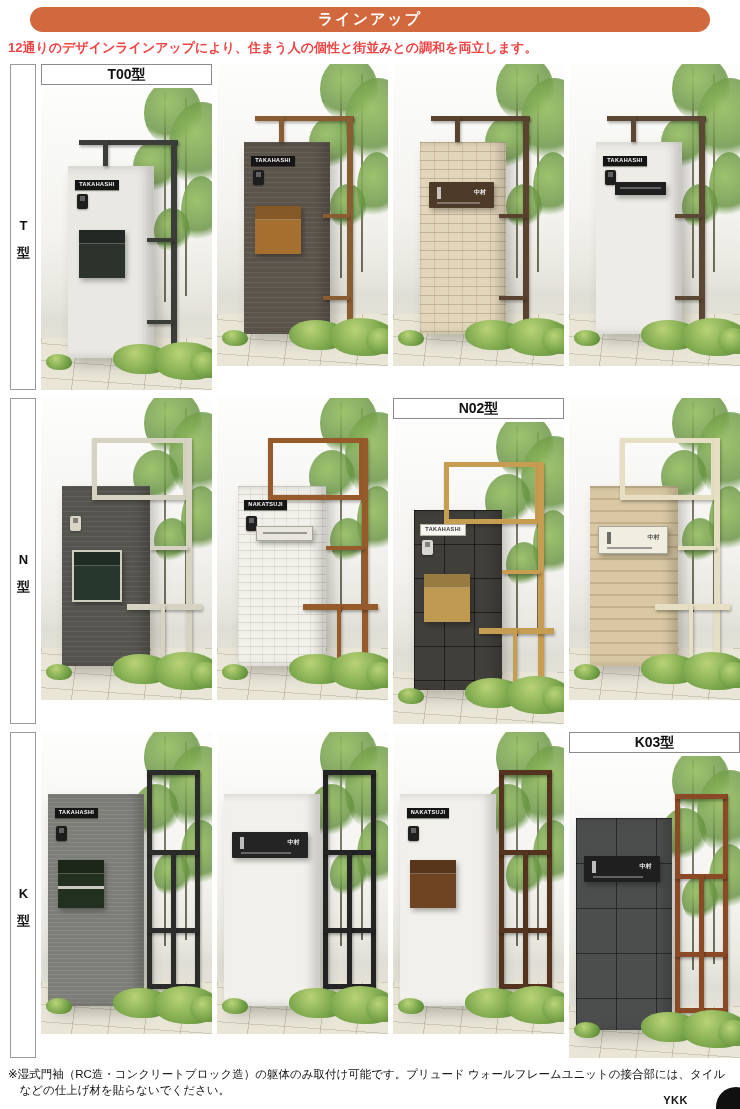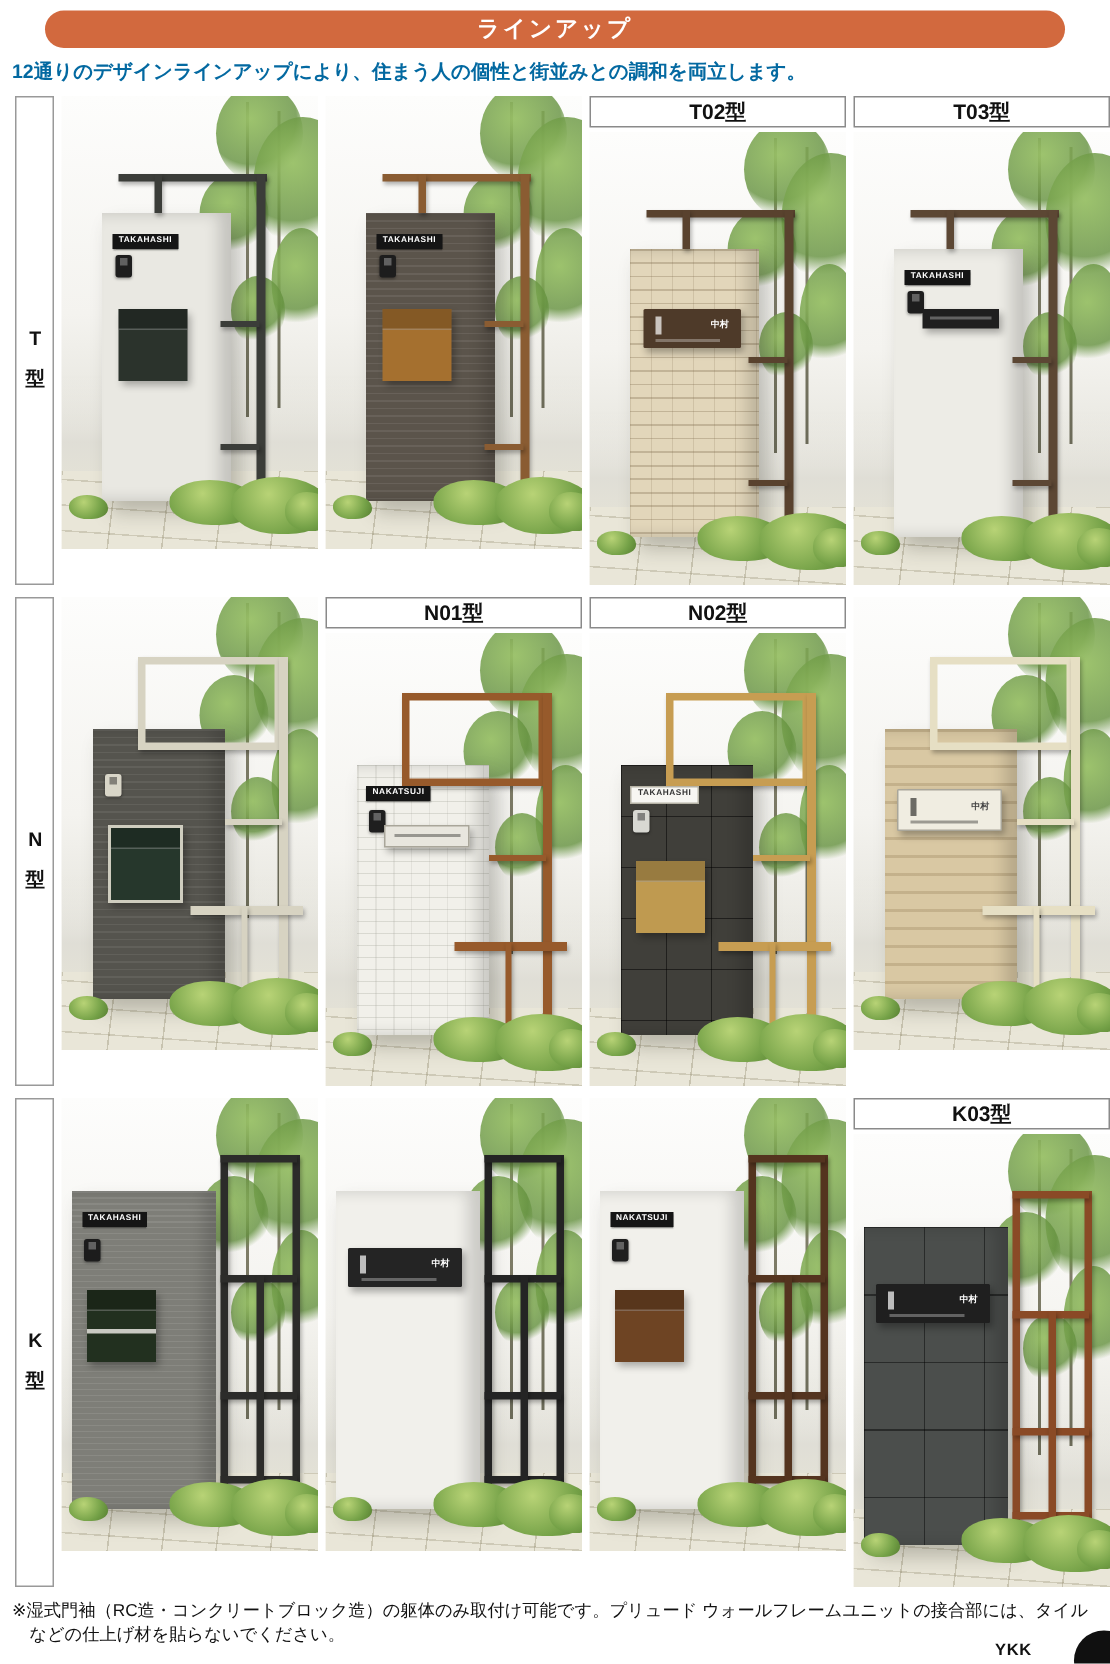--- a/index.html
+++ b/index.html
@@ -1,21 +1,21 @@
 <!DOCTYPE html>
 <html><head>
 <meta charset="utf-8">
 <style>
   html,body{margin:0;padding:0}
   body{width:740px;height:1109px;position:relative;overflow:hidden;background:#fff;
        font-family:"Liberation Sans","DejaVu Sans",sans-serif;color:#111}
   .title-pill{margin:7px 30px 0;height:25px;background:#d2693e;border-radius:13px;
        display:flex;align-items:center;justify-content:center;color:#fff;font-weight:bold;
        font-size:15px;letter-spacing:2px}
-  .intro{margin:7px 8px 7px 8px;font-size:13px;font-weight:700;color:#0369a1}
+  .intro{margin:7px 8px 7px 8px;font-size:13px;font-weight:700;color:#ef4444}
   .grid{padding-left:10px;padding-right:0}
   .row{display:flex;gap:5px;margin-bottom:8px}
   .row-label{width:24px;border:1px solid #999;background:#fff;display:flex;align-items:center;
        justify-content:center;writing-mode:vertical-rl;text-orientation:upright;
        font-size:13px;font-weight:bold;letter-spacing:2px}
   .cell{flex:1;min-width:0;display:flex;flex-direction:column}
   .cell-header{border:1px solid #8a8a8a;background:#fff;text-align:center;font-size:14px;
        font-weight:600;height:19px;line-height:19px;margin-bottom:3px}
   .photo{position:relative;height:302px;overflow:hidden;
        background:linear-gradient(180deg,#fdfdfc 0%,#f4f3ef 48%,#ecebe5 62%,#f6f5f0 74%)}
@@ -63,20 +63,21 @@
 <body>
 
 <div class="title-pill">
   <span>ラインアップ</span>
 </div>
 <p class="intro">12通りのデザインラインアップにより、住まう人の個性と街並みとの調和を両立します。</p>
 <div class="grid">
     <div class="row">
       <div class="row-label">T型</div>
       <div class="cell">
+        <div class="cell-header">T00型</div>
         <div class="photo">
           <div class="horizon"></div>
           <div class="pavement"></div>
           <div class="trunk" style="left: 72%; top: 4px; height: 210px;"></div>
           <div class="trunk" style="left: 84%; top: 10px; height: 198px;"></div>
           <div class="leaf" style="left: 60%; top: -8px; width: 58px; height: 66px;"></div>
           <div class="leaf" style="left: 75%; top: 14px; width: 66px; height: 88px;"></div>
           <div class="leaf" style="left: 54%; top: 52px; width: 46px; height: 54px;"></div>
           <div class="leaf" style="left: 82%; top: 88px; width: 40px; height: 72px;"></div>
           <div class="leaf" style="left: 66%; top: 120px; width: 36px; height: 46px;"></div>
@@ -123,21 +124,20 @@
           <div class="unit" style="left: 22%; top: 142px; width: 46px; height: 48px; background: rgb(165, 112, 47); border: none;">
             <div style="position: absolute; left: 0px; right: 0px; top: 0px; height: 13px; background: rgba(0, 0, 0, 0.2); border-bottom: 1px solid rgba(255, 255, 255, 0.25);"></div>
           </div>
           <div class="bush" style="left: 42%; bottom: 16px; width: 58px; height: 30px;"></div>
           <div class="bush" style="left: 66%; bottom: 10px; width: 66px; height: 38px;"></div>
           <div class="bush" style="left: 3%; bottom: 20px; width: 26px; height: 16px;"></div>
           <div class="bush" style="left: 87%; bottom: 12px; width: 32px; height: 26px;"></div>
         </div>
       </div>
       <div class="cell">
-        <div class="cell-header">T02型</div>
         <div class="photo">
           <div class="horizon"></div>
           <div class="pavement"></div>
           <div class="trunk" style="left: 72%; top: 4px; height: 210px;"></div>
           <div class="trunk" style="left: 84%; top: 10px; height: 198px;"></div>
           <div class="leaf" style="left: 60%; top: -8px; width: 58px; height: 66px;"></div>
           <div class="leaf" style="left: 75%; top: 14px; width: 66px; height: 88px;"></div>
           <div class="leaf" style="left: 54%; top: 52px; width: 46px; height: 54px;"></div>
           <div class="leaf" style="left: 82%; top: 88px; width: 40px; height: 72px;"></div>
           <div class="leaf" style="left: 66%; top: 120px; width: 36px; height: 46px;"></div>
@@ -152,21 +152,20 @@
             <div style="position: absolute; right: 8px; top: 6px; font-size: 6px; font-weight: bold; color: rgb(255, 255, 255);">中村</div>
             <div style="position: absolute; left: 12%; bottom: 4px; width: 66%; height: 2px; background: rgba(255, 255, 255, 0.3);"></div>
           </div>
           <div class="bush" style="left: 42%; bottom: 16px; width: 58px; height: 30px;"></div>
           <div class="bush" style="left: 66%; bottom: 10px; width: 66px; height: 38px;"></div>
           <div class="bush" style="left: 3%; bottom: 20px; width: 26px; height: 16px;"></div>
           <div class="bush" style="left: 87%; bottom: 12px; width: 32px; height: 26px;"></div>
         </div>
       </div>
       <div class="cell">
-        <div class="cell-header">T03型</div>
         <div class="photo">
           <div class="horizon"></div>
           <div class="pavement"></div>
           <div class="trunk" style="left: 72%; top: 4px; height: 210px;"></div>
           <div class="trunk" style="left: 84%; top: 10px; height: 198px;"></div>
           <div class="leaf" style="left: 60%; top: -8px; width: 58px; height: 66px;"></div>
           <div class="leaf" style="left: 75%; top: 14px; width: 66px; height: 88px;"></div>
           <div class="leaf" style="left: 54%; top: 52px; width: 46px; height: 54px;"></div>
           <div class="leaf" style="left: 82%; top: 88px; width: 40px; height: 72px;"></div>
           <div class="leaf" style="left: 66%; top: 120px; width: 36px; height: 46px;"></div>
@@ -215,21 +214,20 @@
           <div class="unit" style="left: 18%; top: 152px; width: 46px; height: 48px; background: rgb(38, 55, 44); border: 2px solid rgb(207, 205, 191);">
             <div style="position: absolute; left: 0px; right: 0px; top: 0px; height: 13px; background: rgba(0, 0, 0, 0.2); border-bottom: 1px solid rgba(255, 255, 255, 0.25);"></div>
           </div>
           <div class="bush" style="left: 42%; bottom: 16px; width: 58px; height: 30px;"></div>
           <div class="bush" style="left: 66%; bottom: 10px; width: 66px; height: 38px;"></div>
           <div class="bush" style="left: 3%; bottom: 20px; width: 26px; height: 16px;"></div>
           <div class="bush" style="left: 87%; bottom: 12px; width: 32px; height: 26px;"></div>
         </div>
       </div>
       <div class="cell">
-        <div class="cell-header">N01型</div>
         <div class="photo">
           <div class="horizon"></div>
           <div class="pavement"></div>
           <div class="trunk" style="left: 72%; top: 4px; height: 210px;"></div>
           <div class="trunk" style="left: 84%; top: 10px; height: 198px;"></div>
           <div class="leaf" style="left: 60%; top: -8px; width: 58px; height: 66px;"></div>
           <div class="leaf" style="left: 75%; top: 14px; width: 66px; height: 88px;"></div>
           <div class="leaf" style="left: 54%; top: 52px; width: 46px; height: 54px;"></div>
           <div class="leaf" style="left: 82%; top: 88px; width: 40px; height: 72px;"></div>
           <div class="leaf" style="left: 66%; top: 120px; width: 36px; height: 46px;"></div>

